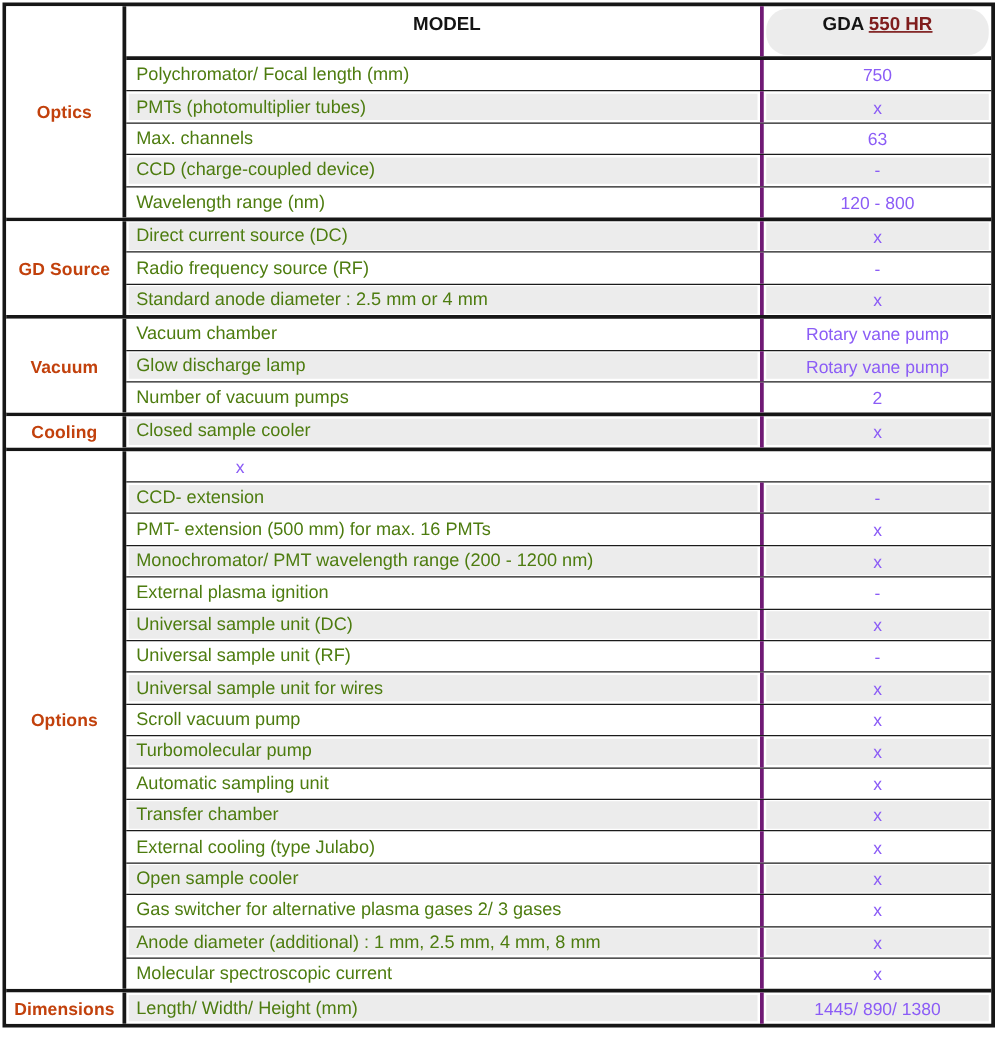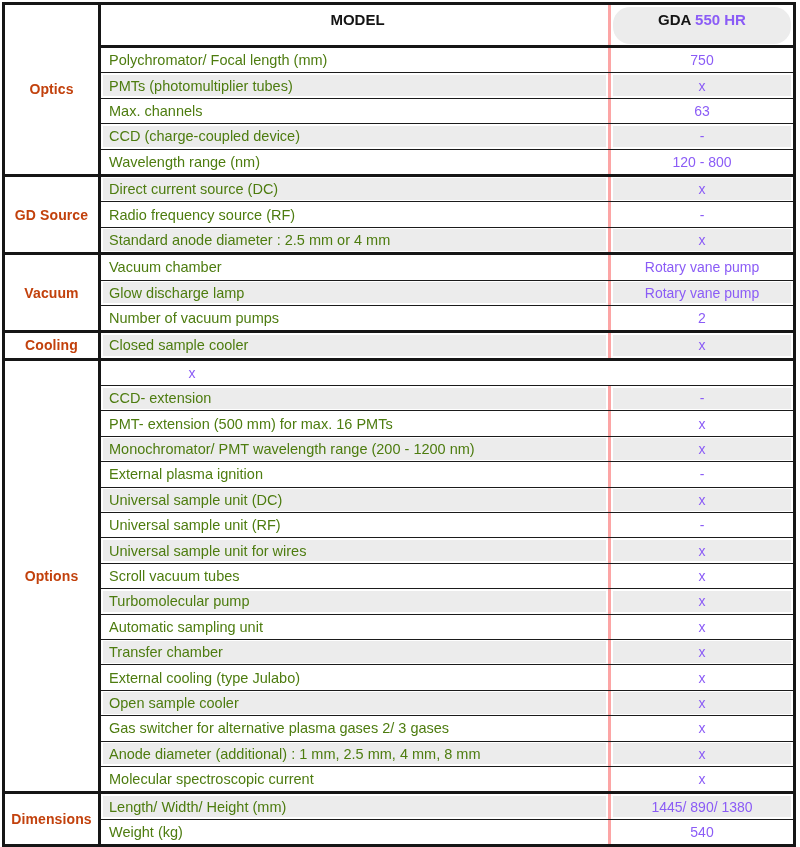--- a/index.html
+++ b/index.html
@@ -26,21 +26,21 @@
     font-weight: bold; font-size: 14px; color: #c2410c;
     text-align: center; background: #fff;
     letter-spacing: 0.1px;
   }
   .rows { flex: 1; display: flex; flex-direction: column; min-width: 0; }
   .row { display: flex; height: 24.4px; border-bottom: 1px solid #1b1b1b; }
   .row:last-child { border-bottom: none; }
   .hrow { display: flex; height: 40px; border-bottom: 3px solid #161616; }
   .lcell {
     flex: 1; min-width: 0;
-    border-right: 3px solid #fca5a5;
+    border-right: 3px solid #701a75;
     padding: 1.5px 2px;
     display: flex;
     box-sizing: border-box;
     justify-content: flex-end;
   }
   .vcell {
     flex: 0 0 182px; width: 182px;
     padding: 1.5px 2px;
     display: flex;
     box-sizing: border-box;
@@ -53,21 +53,21 @@
   }
   .row.g .fill { background: #ececec; }
   .lcell .fill { padding-left: 6px; font-size: 14.5px; color: #4d7c0f; }
   .vcell .fill { justify-content: center; font-size: 14px; color: #8b5cf6; }
   .hrow .fill {
     align-items: flex-start; padding-top: 4px;
     font-weight: bold; font-size: 15px; color: #141414;
     justify-content: center;
   }
   .hrow .vcell .fill { background: #ececec; border-radius: 17px; }
-  .red { color: #8b5cf6; }
+  .red { color: #7f1d1d; text-decoration: underline; }
   .prod span { white-space: pre; }
 </style>
 </head>
 <body>
 
 <div class="table">
     <div class="group">
       <div class="gcell">Optics</div>
       <div class="rows">
         <div class="hrow">
@@ -253,21 +253,21 @@
         <div class="row g">
           <div class="lcell">
             <div class="fill">Universal sample unit for wires</div>
           </div>
           <div class="vcell">
             <div class="fill">x</div>
           </div>
         </div>
         <div class="row">
           <div class="lcell">
-            <div class="fill">Scroll vacuum tubes</div>
+            <div class="fill">Scroll vacuum pump</div>
           </div>
           <div class="vcell">
             <div class="fill">x</div>
           </div>
         </div>
         <div class="row g">
           <div class="lcell">
             <div class="fill">Turbomolecular pump</div>
           </div>
           <div class="vcell">
@@ -334,25 +334,17 @@
     </div>
     <div class="group">
       <div class="gcell">Dimensions</div>
       <div class="rows">
         <div class="row g">
           <div class="lcell">
             <div class="fill">Length/ Width/ Height (mm)</div>
           </div>
           <div class="vcell">
             <div class="fill">1445/ 890/ 1380</div>
-          </div>
-        </div>
-        <div class="row">
-          <div class="lcell">
-            <div class="fill">Weight (kg)</div>
-          </div>
-          <div class="vcell">
-            <div class="fill">540</div>
           </div>
         </div>
       </div>
     </div>
   </div>
 
 </body></html>

